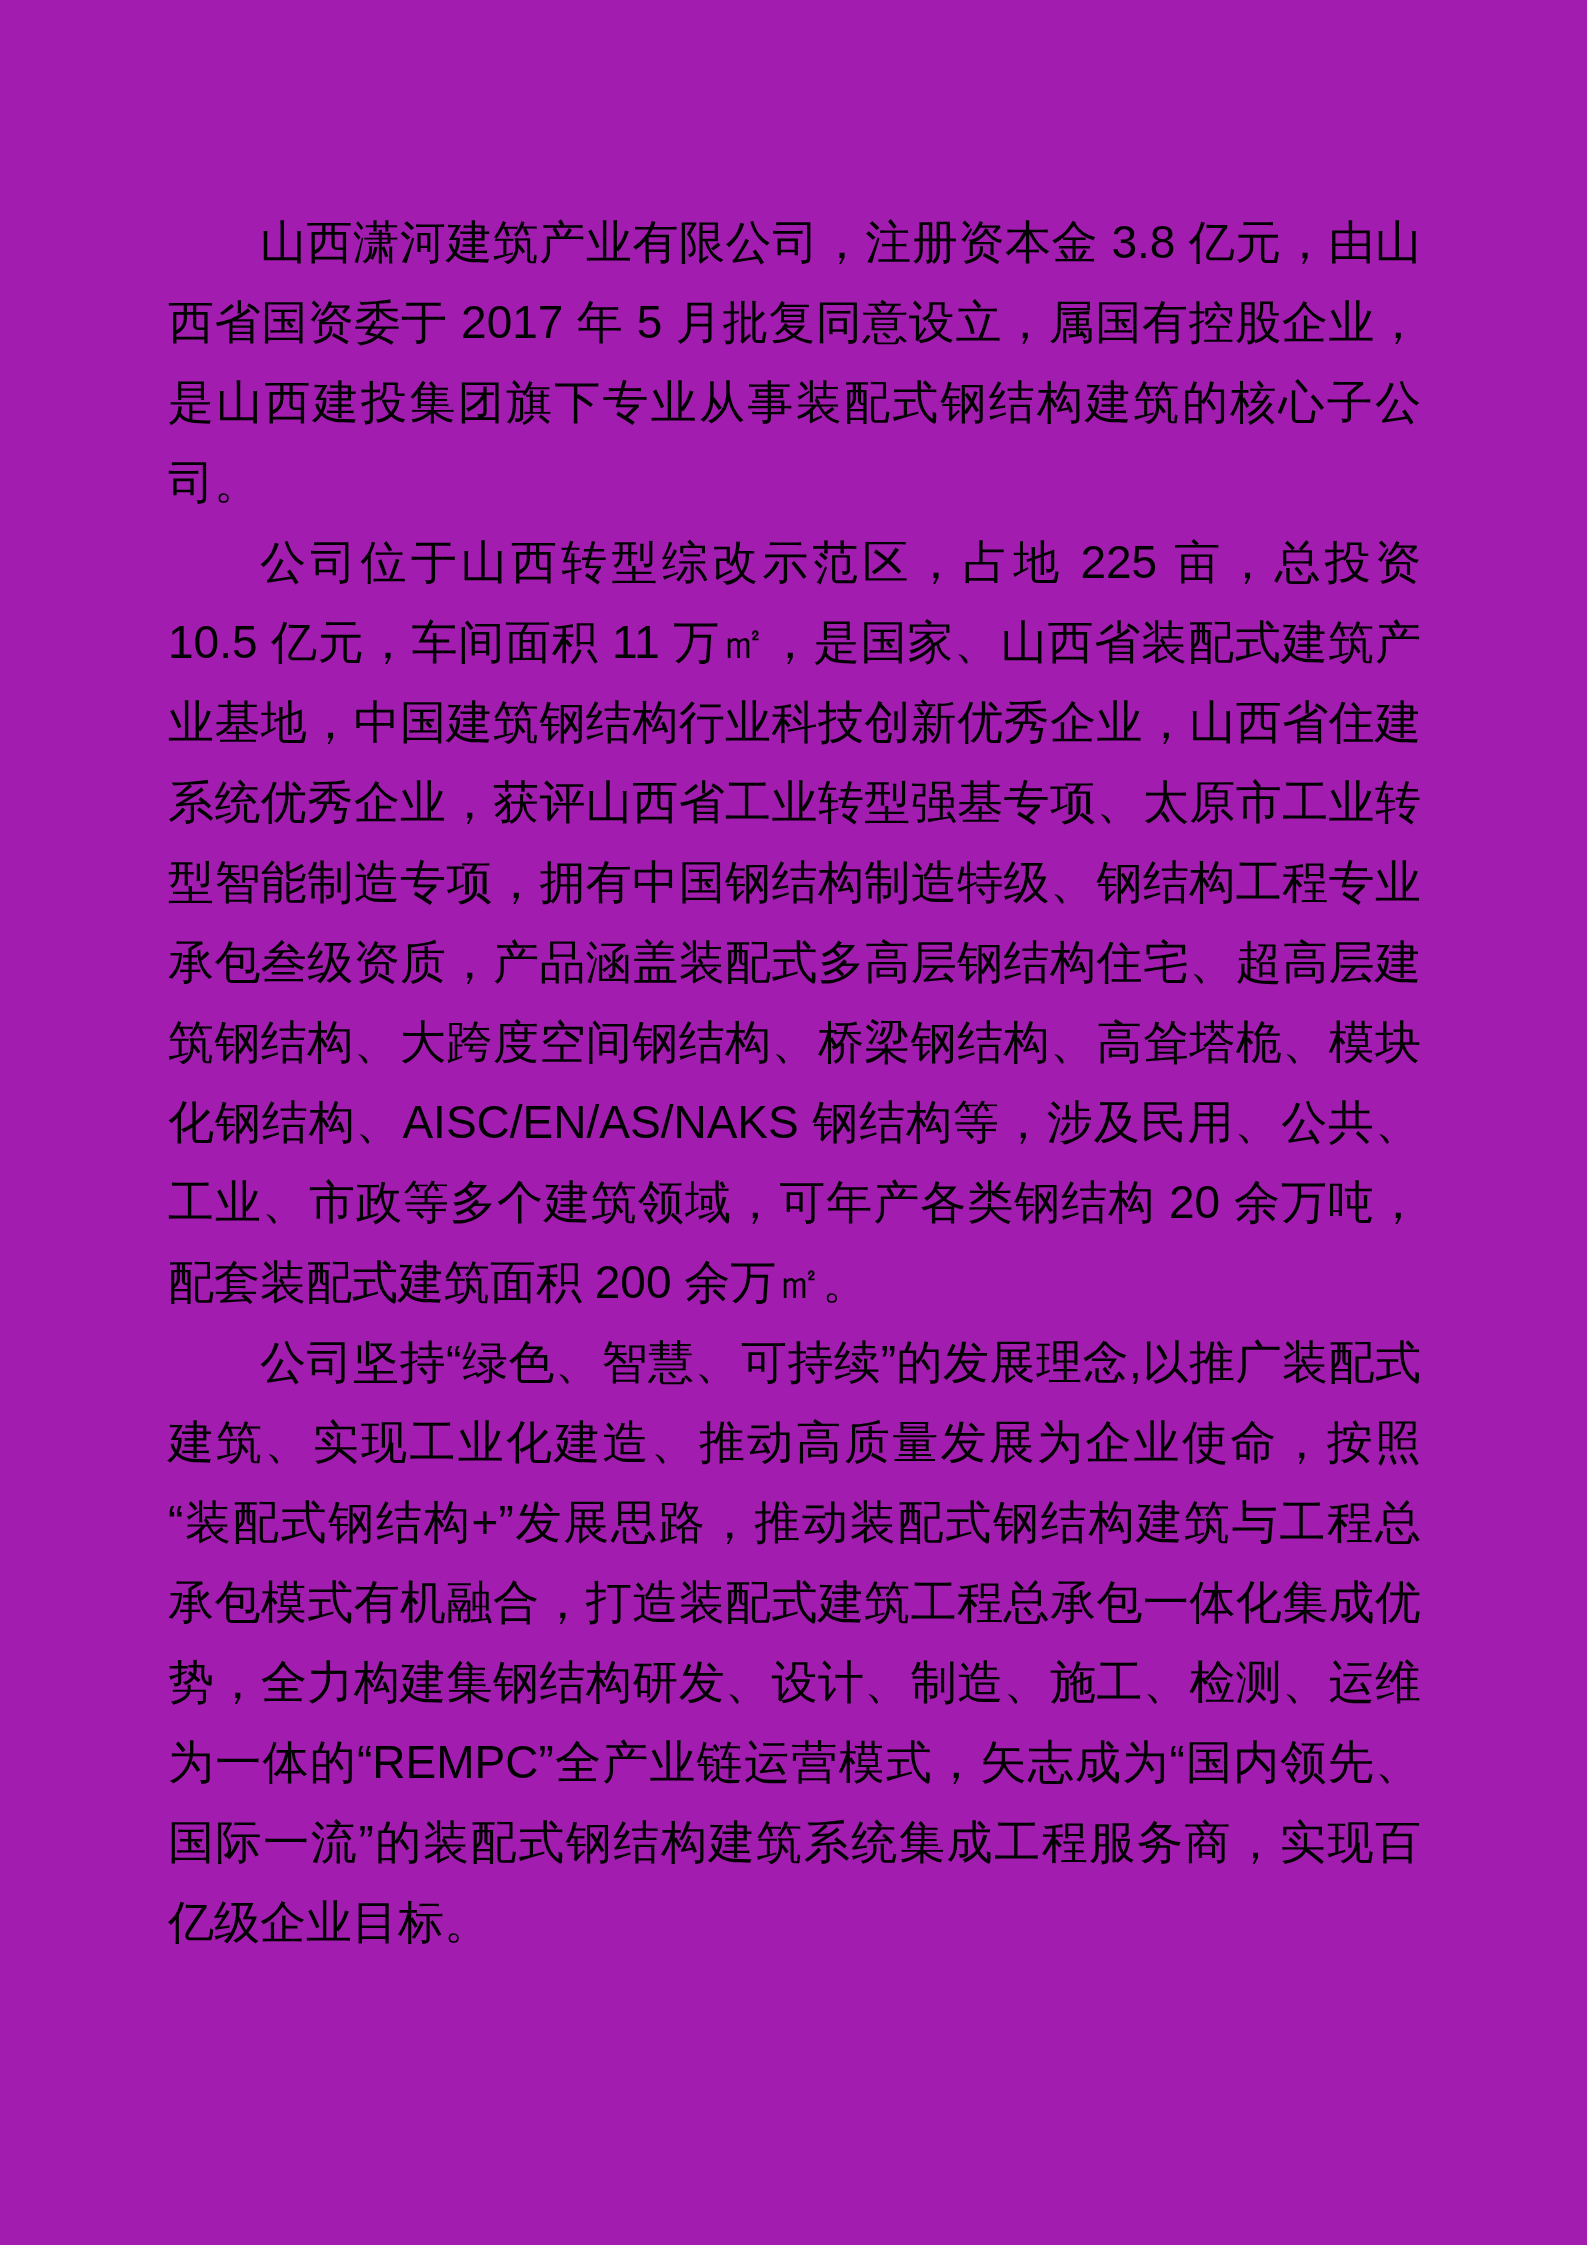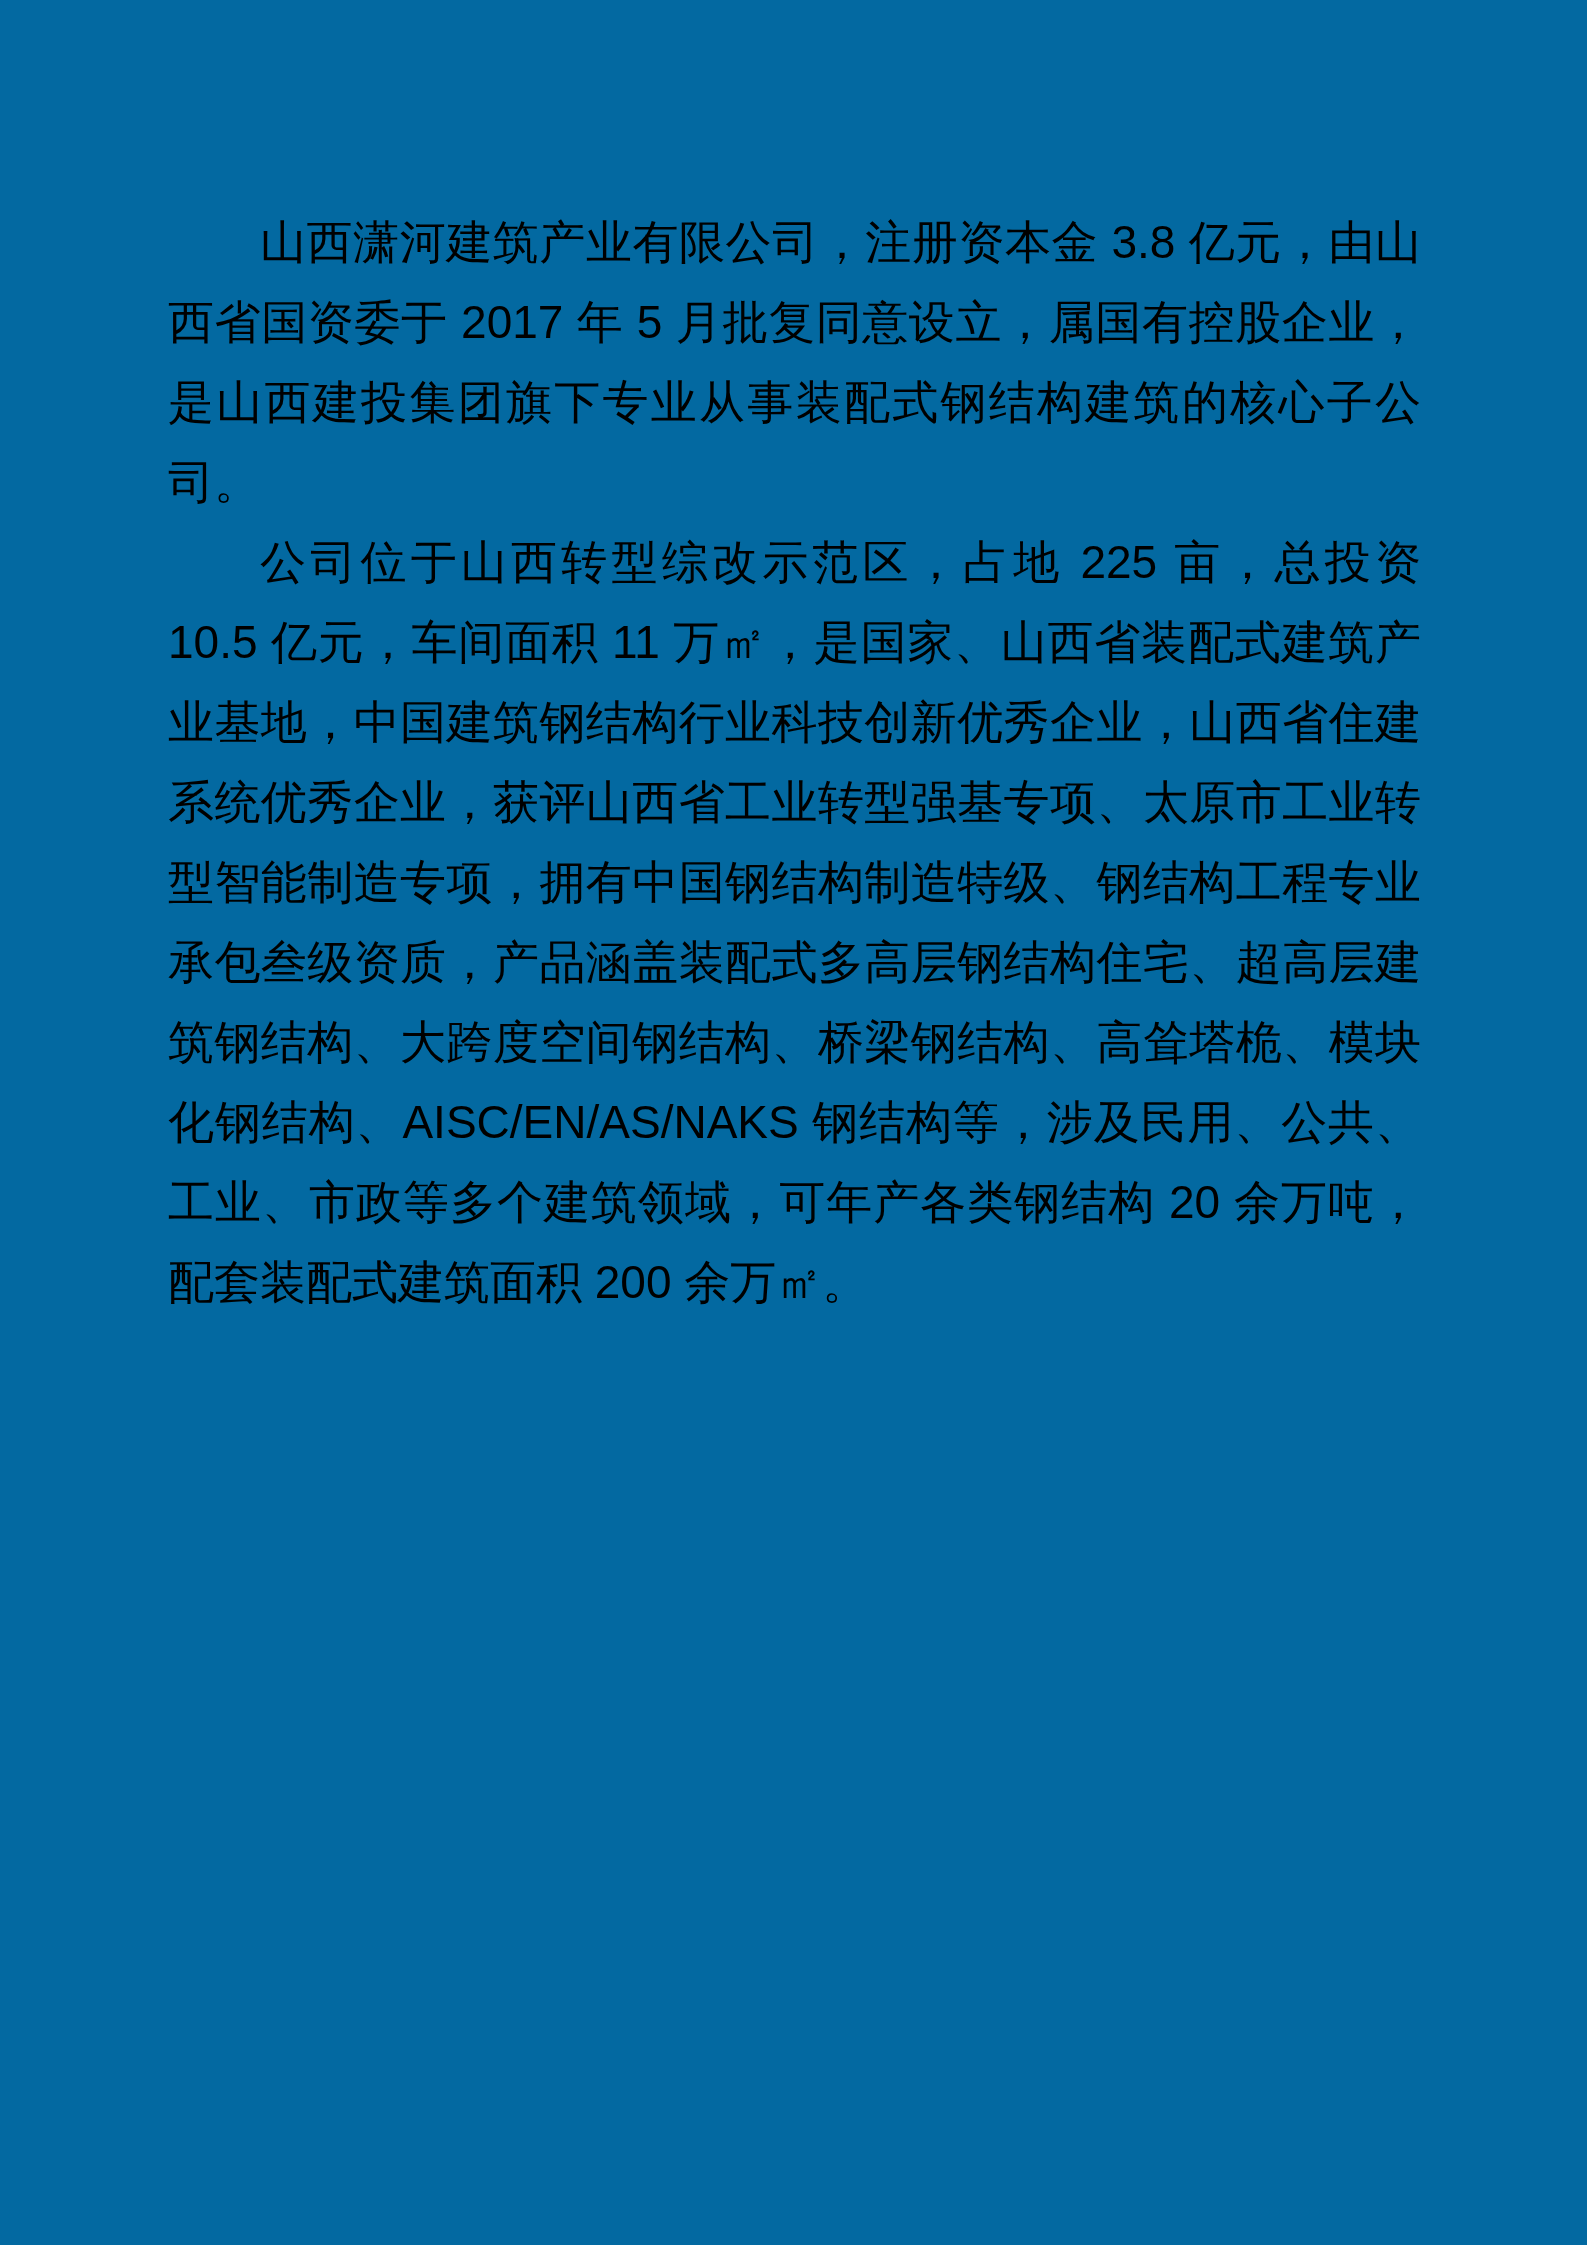--- a/index.html
+++ b/index.html
@@ -13,21 +13,21 @@
     position: relative;
     
     font-family: "Liberation Sans", serif;
   }
   .page {
     position: absolute;
     left: 0;
     top: 0;
     width: 1587px;
     height: 2245px;
-    background: #0369a1;
+    background: #a21caf;
     overflow: hidden;
   }
   .doc-body {
     position: absolute;
     left: 168px;
     top: 202px;
     width: 1253px;
     color: #000000;
     font-size: 46px;
     line-height: 80px;
@@ -41,14 +41,15 @@
     word-wrap: break-word;
   }
 </style>
 </head>
 <body>
 
 <div class="page">
   <div class="doc-body">
     <p class="para">山西潇河建筑产业有限公司，注册资本金 3.8 亿元，由山西省国资委于 2017 年 5 月批复同意设立，属国有控股企业，是山西建投集团旗下专业从事装配式钢结构建筑的核心子公司。</p>
     <p class="para">公司位于山西转型综改示范区，占地 225 亩，总投资 10.5 亿元，车间面积 11 万㎡，是国家、山西省装配式建筑产业基地，中国建筑钢结构行业科技创新优秀企业，山西省住建系统优秀企业，获评山西省工业转型强基专项、太原市工业转型智能制造专项，拥有中国钢结构制造特级、钢结构工程专业承包叁级资质，产品涵盖装配式多高层钢结构住宅、超高层建筑钢结构、大跨度空间钢结构、桥梁钢结构、高耸塔桅、模块化钢结构、AISC/EN/AS/NAKS 钢结构等，涉及民用、公共、工业、市政等多个建筑领域，可年产各类钢结构 20 余万吨，配套装配式建筑面积 200 余万㎡。</p>
+    <p class="para">公司坚持“绿色、智慧、可持续”的发展理念,以推广装配式建筑、实现工业化建造、推动高质量发展为企业使命，按照“装配式钢结构+”发展思路，推动装配式钢结构建筑与工程总承包模式有机融合，打造装配式建筑工程总承包一体化集成优势，全力构建集钢结构研发、设计、制造、施工、检测、运维为一体的“REMPC”全产业链运营模式，矢志成为“国内领先、国际一流”的装配式钢结构建筑系统集成工程服务商，实现百亿级企业目标。</p>
   </div>
 </div>
 
 </body></html>

